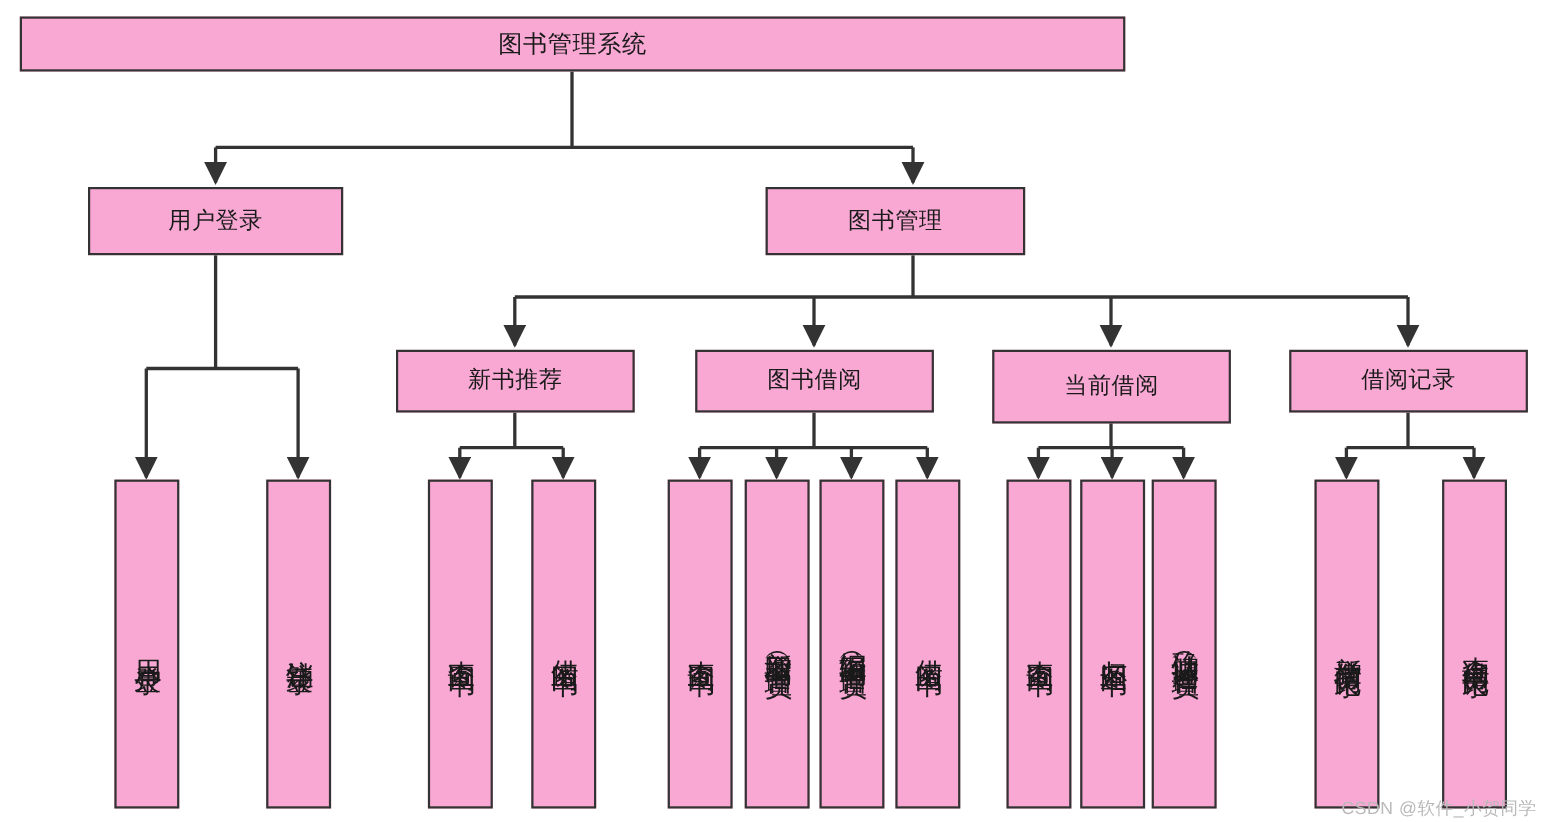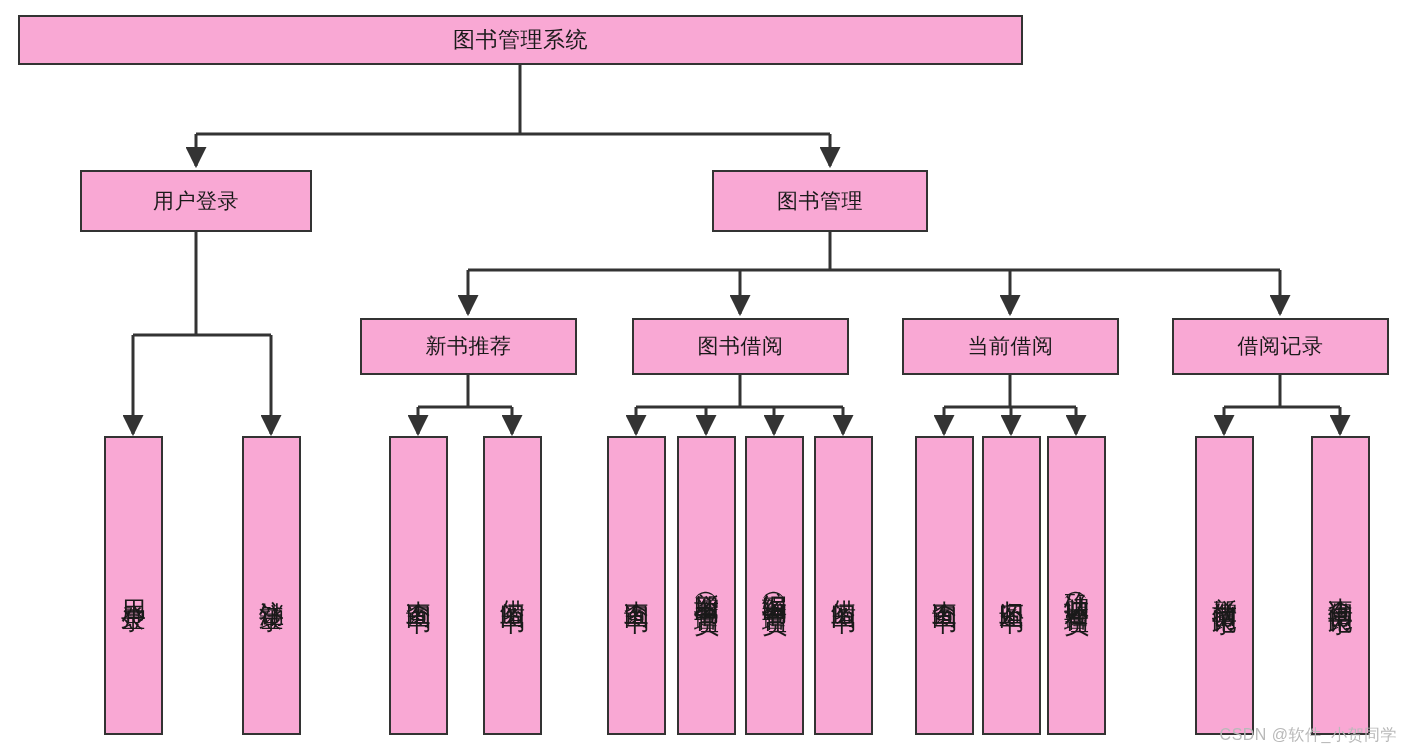--- a/index.html
+++ b/index.html
@@ -131,31 +131,31 @@
     </g>
   </svg>
 
   <div class="node horiz root" style="left:18px; top:15px; width:1005px; height:50px;">
     <span class="lbl">图书管理系统</span>
   </div>
 
   <div class="node horiz" style="left:80px; top:170px; width:232px; height:62px;">
     <span class="lbl">用户登录</span>
   </div>
-  <div class="node horiz" style="left:712px; top:170px; width:216px; height:62px;">
+  <div class="node horiz" style="left:696px; top:170px; width:236px; height:62px;">
     <span class="lbl">图书管理</span>
   </div>
 
   <div class="node horiz" style="left:360px; top:318px; width:217px; height:57px;align-items:center;">
     <span class="lbl">新书推荐</span>
   </div>
   <div class="node horiz" style="left:632px; top:318px; width:217px; height:57px;">
     <span class="lbl">图书借阅</span>
   </div>
-  <div class="node horiz" style="left:902px; top:318px; width:217px; height:57px;">
+  <div class="node horiz" style="left:902px; top:318px; width:217px; height:67px;">
     <span class="lbl">当前借阅</span>
   </div>
   <div class="node horiz" style="left:1172px; top:318px; width:217px; height:57px;">
     <span class="lbl">借阅记录</span>
   </div>
 
   <div class="node vert" style="left:104px; top:436px; width:59px; height:299px;">
     <span class="lbl">用户登录</span>
   </div>
   <div class="node vert" style="left:242px; top:436px; width:59px; height:299px;">

